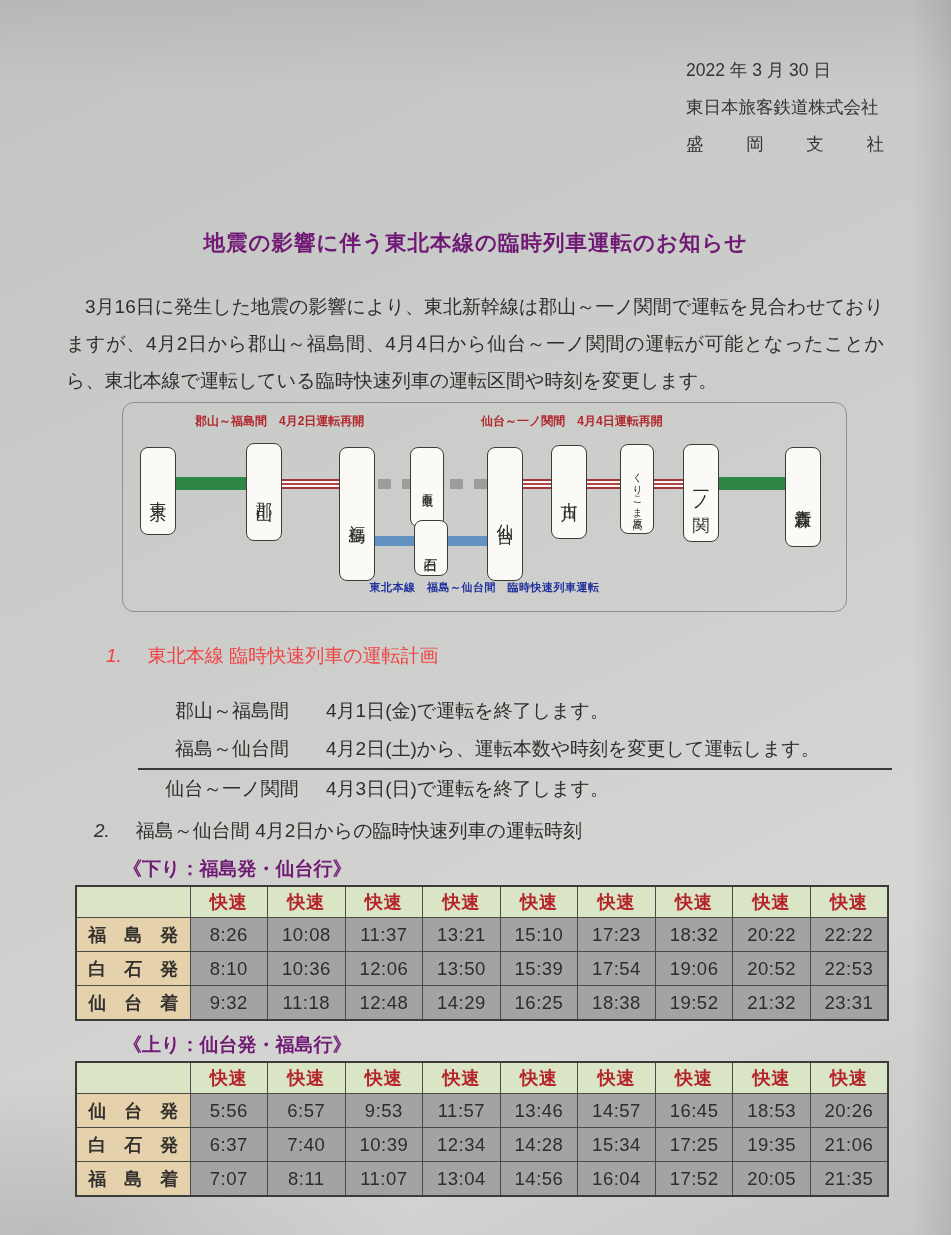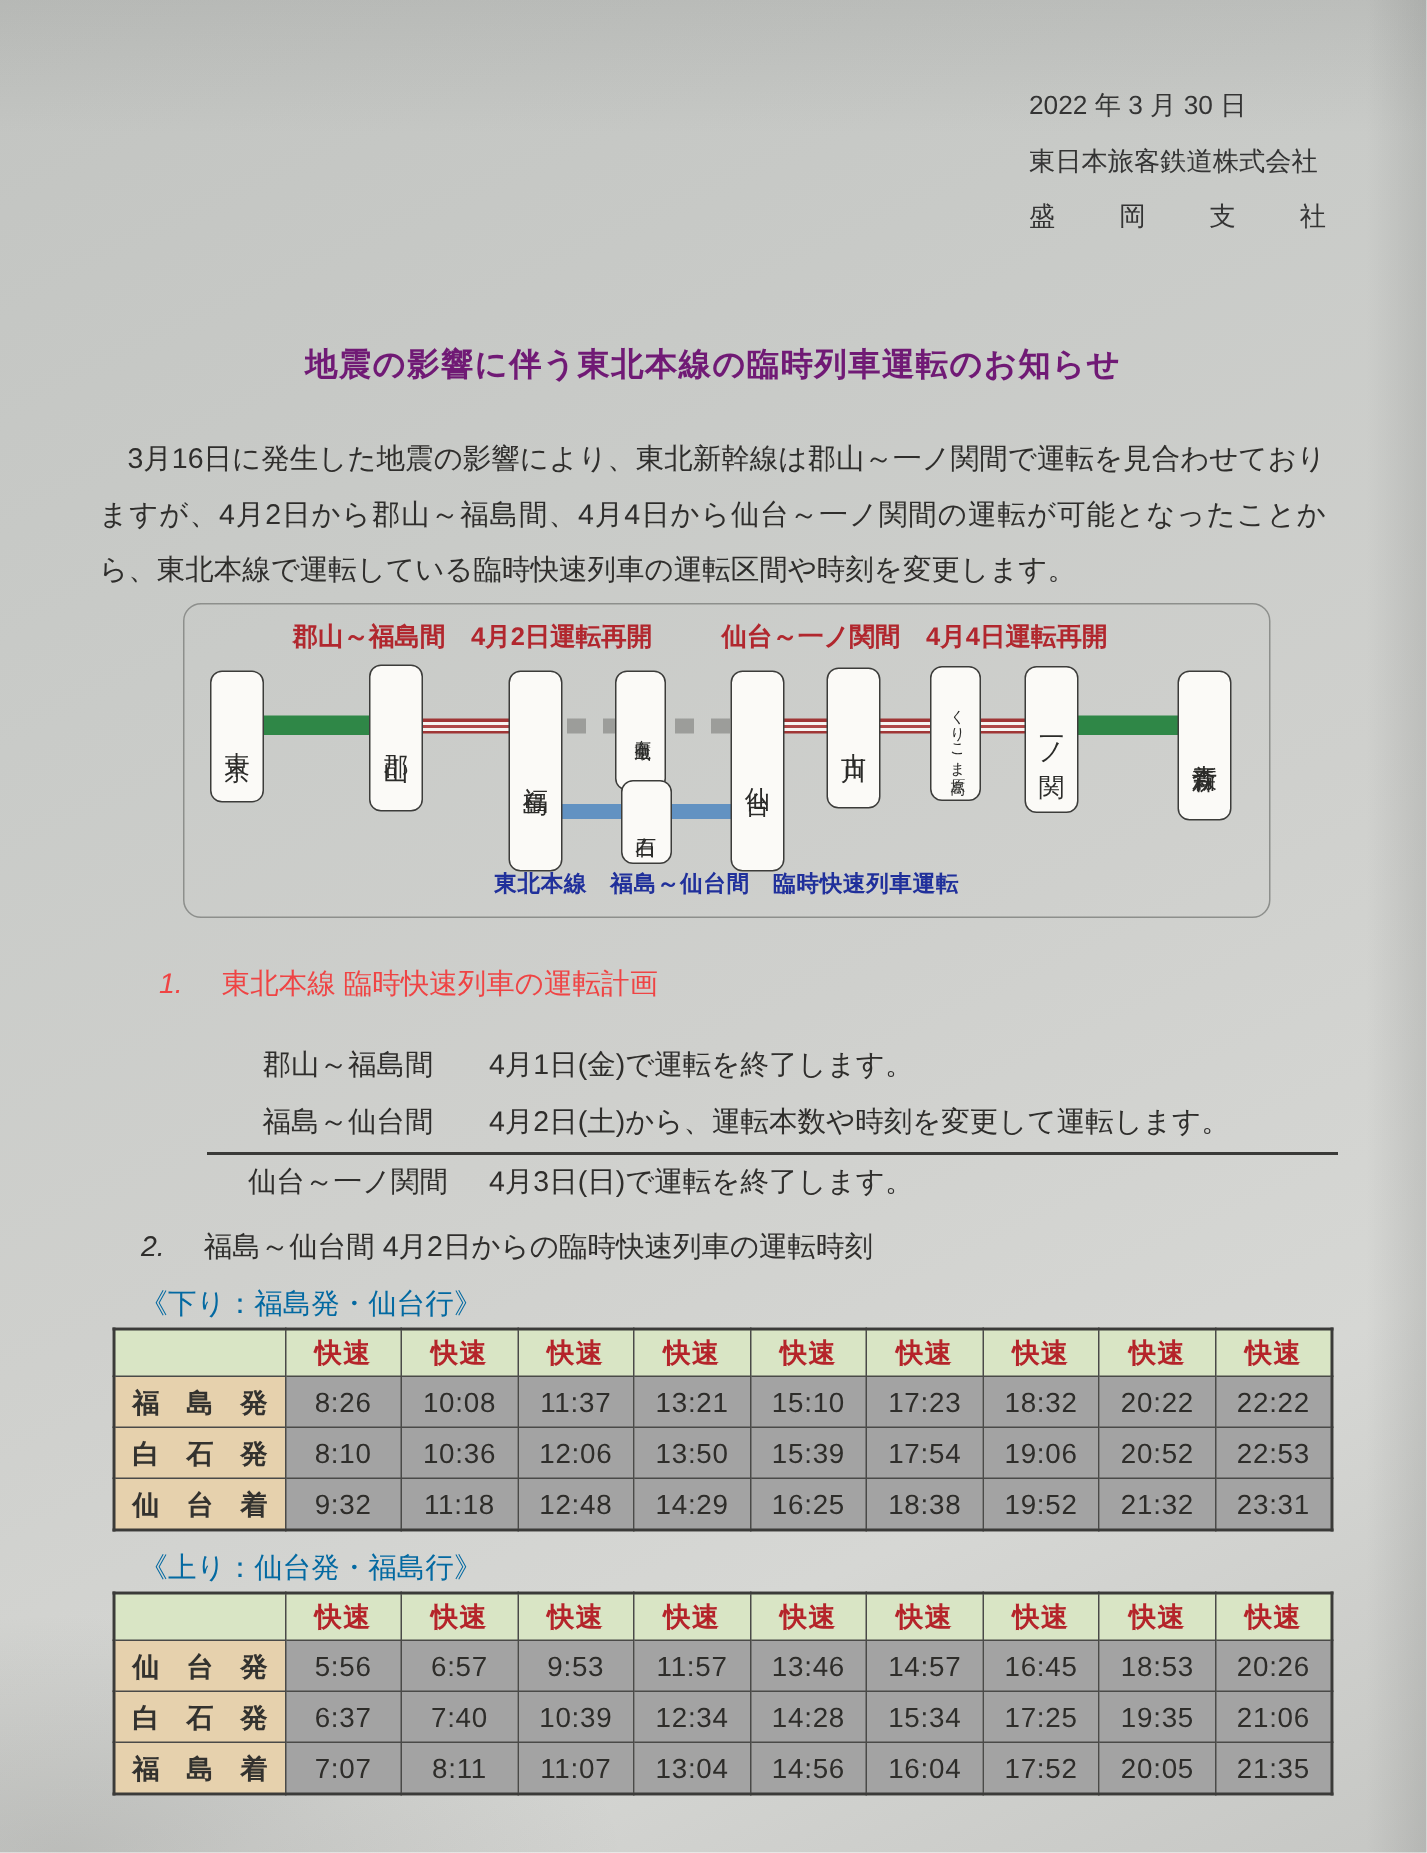--- a/index.html
+++ b/index.html
@@ -24,25 +24,25 @@
   .title{position:absolute;left:0;top:228px;width:100%;text-align:center;
     font-size:21.5px;font-weight:600;letter-spacing:1px;color:#701a75;}
 
   
   .intro{position:absolute;left:66px;top:288px;width:818px;font-size:19px;line-height:37px;
     text-align:justify;color:#2f2e2c;}
 
   
   .diagram{position:absolute;left:122px;top:402px;width:723px;height:208px;
     border:1.6px solid #8d8f8c;border-radius:12px;}
-  .dg-label{position:absolute;font-size:17px;font-weight:bold;color:#b1272e;white-space:nowrap;text-align:center;}
+  .dg-label{position:absolute;font-size:12px;font-weight:bold;color:#b1272e;white-space:nowrap;text-align:center;}
   .dg-label.left{left:72px;top:10px;}
   .dg-label.right{left:358px;top:10px;}
   .dg-caption{position:absolute;left:0;top:177px;width:100%;text-align:center;
-    font-size:15px;font-weight:bold;color:#20309b;letter-spacing:.5px;}
+    font-size:11px;font-weight:bold;color:#20309b;letter-spacing:.5px;}
   .line{position:absolute;z-index:1;}
   .line.green{height:13px;top:74px;background:#2f8747;}
   .g1{left:30px;width:112px;} .g2{left:575px;width:106px;}
   .line.track{height:10px;top:76px;background:
     linear-gradient(to bottom,#a03636 0 2px,#f6f5f2 2px 4px,#b04848 4px 6px,#f6f5f2 6px 8px,#a03636 8px 10px);}
   .t1{left:138px;width:95px;} .t2{left:379px;width:200px;}
   .line.dash{height:10px;top:76px;
     background:repeating-linear-gradient(to right,#9c9d9a 0 13px,rgba(0,0,0,0) 13px 24px);}
   .d1{left:231px;width:150px;}
   .line.blue{height:10px;top:133px;background:#6292c2;}
@@ -66,21 +66,21 @@
   .sec1-h{position:absolute;left:106px;top:643px;font-size:19px;color:#ef4444;}
   .sec1-h .no{font-style:italic;margin-right:26px;}
   .sec1-rows{position:absolute;left:138px;top:692px;width:754px;}
   .s1row{display:flex;font-size:19px;line-height:38px;color:#2f2e2c;text-align:center;}
   .s1row .lbl{width:188px;flex:none;}
   .s1row.ul{border-bottom:2px solid #3a3a38;}
 
   
   .sec2-h{position:absolute;left:94px;top:818px;font-size:19px;color:#2f2e2c;}
   .sec2-h .no{font-style:italic;margin-right:26px;}
-  .tt-cap{position:absolute;font-size:19px;font-weight:400;color:#0369a1;}
+  .tt-cap{position:absolute;font-size:19px;font-weight:700;color:#701a75;margin-left:30px;}
   .cap1{left:93px;top:856px;} .cap2{left:93px;top:1032px;}
   table.tt{position:absolute;left:75px;width:814px;border-collapse:collapse;table-layout:fixed;
     border:2.2px solid #3b3b39;background:#efefec;}
   #table1{top:885px;} #table2{top:1061px;}
   table.tt th,table.tt td{border:1.4px solid #4a4a48;padding:0;text-align:center;vertical-align:middle;}
   table.tt col.c0{width:114px;}
   table.tt thead th{height:30px;background:#d9e5c5;color:#b5242a;font-size:18px;font-weight:bold;letter-spacing:1px;}
   table.tt tbody th{height:33px;background:#e6d1ad;font-size:18px;font-weight:600;color:#33322f;}
   table.tt tbody td{height:33px;background:#a3a3a3;font-size:18.5px;font-weight:500;color:#2e2d2a;letter-spacing:.5px;}
 </style>

